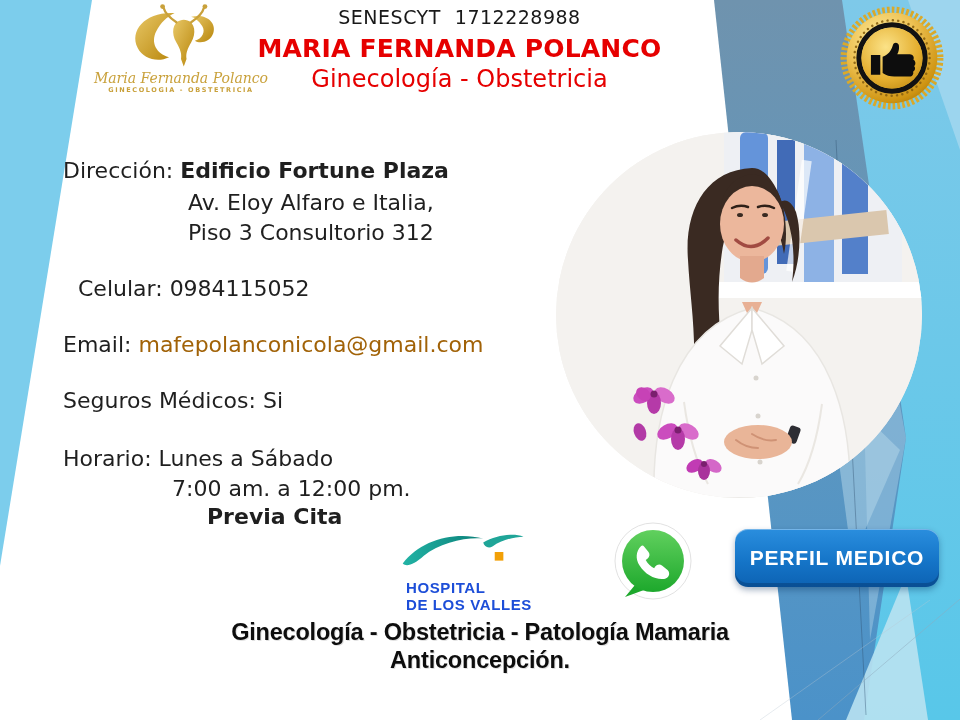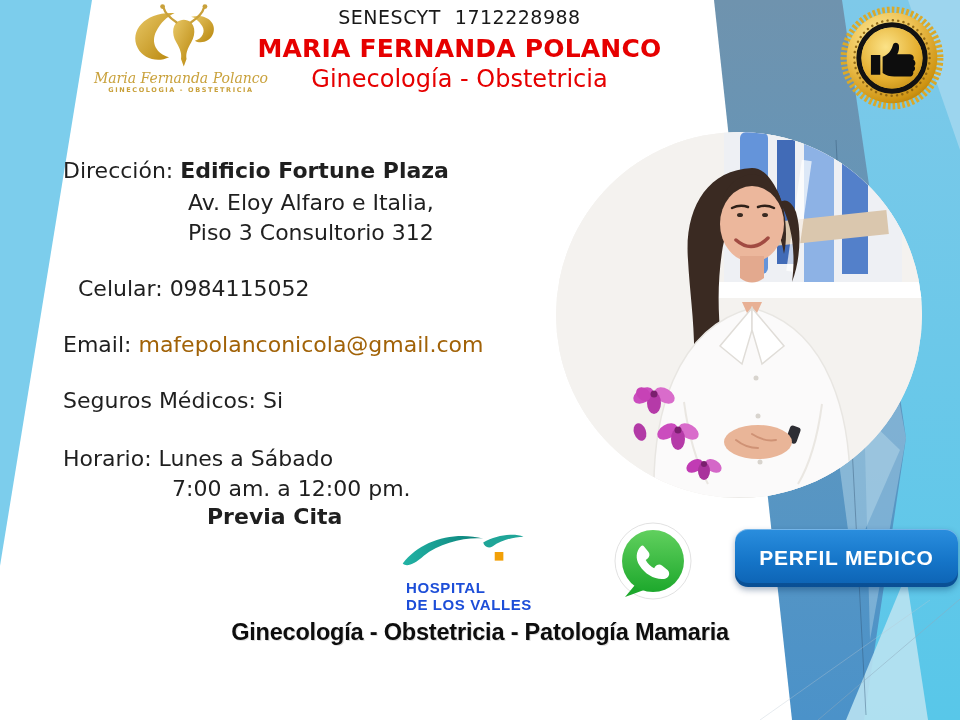--- a/index.html
+++ b/index.html
@@ -42,21 +42,21 @@
 
   
   #hospital { left:398px; top:529px; width:150px; z-index:4; }
   #hospital .hline { font-family:"Liberation Sans", sans-serif; font-weight:bold;
     font-size:15px; color:#1d4ed8; letter-spacing:0.6px; line-height:17px; padding-left:8px; }
 
   
   #whatsapp { left:612px; top:520px; width:82px; height:86px; z-index:4; cursor:pointer; }
 
   
-  #profile-btn { left:735px; top:529px; width:223px; height:58px; z-index:4;
+  #profile-btn { left:735px; top:529px; width:204px; height:58px; z-index:4;
     border-radius:13px; border:none; cursor:pointer;
     background:linear-gradient(180deg,#2a8ede 0%, #1575c8 55%, #0d62b3 100%);
     box-shadow:0 3px 6px rgba(0,40,90,.35), inset 0 -4px 0 rgba(0,30,70,.28), inset 0 1px 0 rgba(255,255,255,.35);
     color:#ffffff; font-family:"Liberation Sans", sans-serif; font-size:21px;
     font-weight:600; letter-spacing:0.8px; display:flex; align-items:center; justify-content:center; }
 
   
   #footer { left:0; top:618px; width:960px; text-align:center; z-index:4;
     font-family:"Liberation Sans", sans-serif; font-weight:bold; font-size:23.5px;
     line-height:28px; color:#0d0d0d; letter-spacing:-0.2px;
@@ -271,13 +271,14 @@
     </g>
   </svg>
 </div>
 
 <div id="profile-btn" class="abs">
   <span>PERFIL MEDICO</span>
 </div>
 
 <div id="footer" class="abs">
   <div>Ginecología - Obstetricia - Patología Mamaria</div>
+  <div>Anticoncepción.</div>
 </div>
 
 </body></html>

